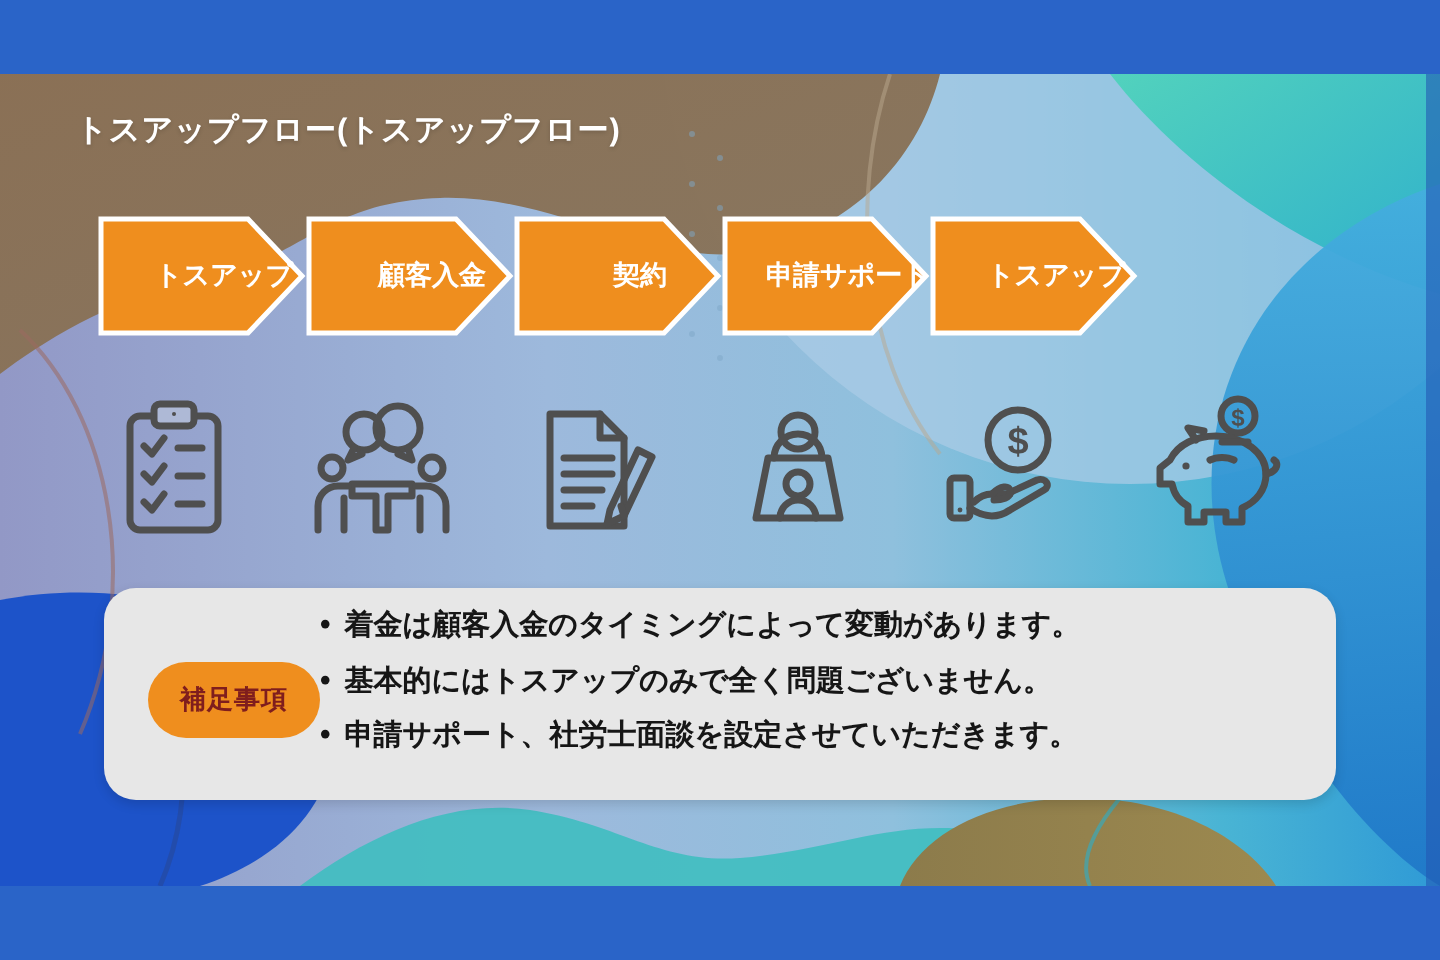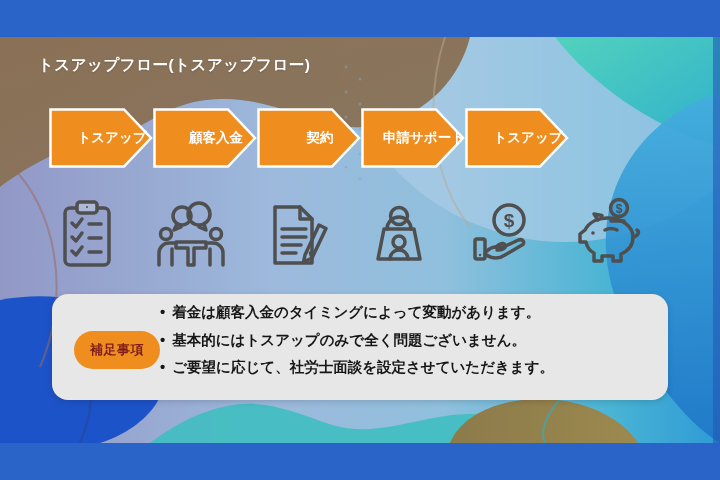--- a/index.html
+++ b/index.html
@@ -233,18 +233,18 @@
           <path d="M38,35 a9,5 0 0 1 12,0"></path>
         </svg>
       </div>
     </div>
 
     <div class="note-box">
       <div class="note-badge">補足事項</div>
       <div class="note-bullets">
         <div class="bullet-row">着金は顧客入金のタイミングによって変動があります。</div>
         <div class="bullet-row">基本的にはトスアップのみで全く問題ございません。</div>
-        <div class="bullet-row">ご要望に応じて、社労士面談を設定させていただきます。</div>
+        <div class="bullet-row">申請サポート、社労士面談を設定させていただきます。</div>
       </div>
     </div>
 
   </div>
 </div>
 
 </body></html>

